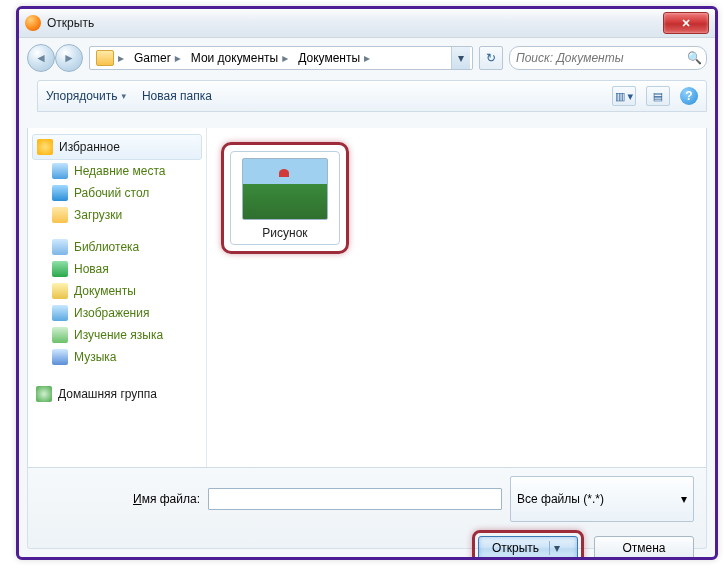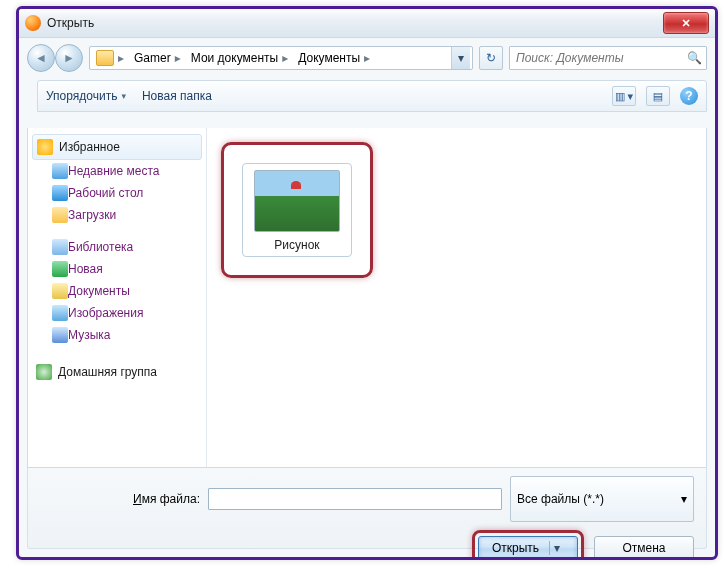--- a/index.html
+++ b/index.html
@@ -11,49 +11,49 @@
   .close-btn{position:absolute;right:6px;top:3px;width:44px;height:20px;border:1px solid #a03030;border-radius:3px;background:linear-gradient(#ef7a7a,#d23a3a 45%,#c22f2f 55%,#e06060);display:flex;align-items:center;justify-content:center;color:#fff;font-weight:bold;font-size:11px;box-shadow:inset 0 0 3px rgba(255,255,255,.5)}
   .navrow{height:32px;padding:4px 8px 0 8px;display:flex;align-items:center;gap:6px}
   .navbtns{display:flex;gap:0}
   .circle{width:26px;height:26px;border-radius:50%;background:radial-gradient(circle at 35% 30%,#fff,#cfe3f2 45%,#a9c6dd);border:1px solid #9db5c9;display:flex;align-items:center;justify-content:center;color:#6d879c;font-size:12px}
   .addr{flex:1;height:22px;border:1px solid #b7c7d6;background:#fff;border-radius:2px;display:flex;align-items:center;padding:0 2px;gap:2px;overflow:hidden}
   .addr .seg{display:flex;align-items:center;gap:4px;padding:0 4px;height:100%;white-space:nowrap}
   .addr .chev{color:#6a7d8c}
   .addr .folder{width:16px;height:14px;background:linear-gradient(#ffe9a8,#f8c24c);border:1px solid #d6a636;border-radius:2px}
   .addr .drop{margin-left:auto;width:18px;text-align:center;color:#35506a;background:linear-gradient(#e8f1f8,#cfe1ef);height:100%;display:flex;align-items:center;justify-content:center;border-left:1px solid #bcd0e0}
   .refresh{width:22px;height:22px;border:1px solid #b7c7d6;background:linear-gradient(#f7fbfe,#e4eef6);border-radius:2px;display:flex;align-items:center;justify-content:center;color:#2a5e95;font-size:12px}
-  .search{width:188px;height:22px;border:1px solid #b7c7d6;background:#fff;border-radius:1px;display:flex;align-items:center;padding:0 4px;gap:4px}
+  .search{width:188px;height:22px;border:1px solid #b7c7d6;background:#fff;border-radius:10px;display:flex;align-items:center;padding:0 4px;gap:4px}
   .search input{border:none;outline:none;flex:1;font-size:12px;color:#888;font-style:italic;background:transparent}
   .search .mag{color:#3a6fa5;font-size:12px}
   .toolbar{margin:6px 8px 0 18px;height:30px;border:1px solid #cfdce7;border-radius:3px 3px 0 0;background:linear-gradient(#fdfeff,#eaf2f8);display:flex;align-items:center;padding:0 8px;gap:16px;position:relative}
   .tbtn{display:flex;align-items:center;gap:4px;color:#1d3f66;cursor:default}
   .tbtn .dd{color:#4e6d8a;font-size:9px}
   .toolbar .right{position:absolute;right:8px;display:flex;align-items:center;gap:10px}
   .iconbtn{width:22px;height:18px;border:1px solid #bcd0e0;background:linear-gradient(#f7fbfe,#e4eef6);border-radius:2px;display:flex;align-items:center;justify-content:center;font-size:11px;color:#2a5e95}
   .help{width:18px;height:18px;border-radius:50%;background:radial-gradient(circle at 35% 30%,#8fd0ff,#2a8ed8);color:#fff;font-weight:bold;display:flex;align-items:center;justify-content:center;font-size:12px}
   .body{display:flex;margin:16px 8px;border:1px solid #cfdce7;border-top:none;height:382px;background:#fff}
   .side{width:170px;border-right:1px solid #e1e8ee;padding:6px 4px;overflow:hidden}
   .group-h{display:flex;align-items:center;gap:6px;font-size:12px;color:#1a1a1a;padding:4px 4px}
   .group-h.fav{background:linear-gradient(#f6fbff,#e6f1fa);border:1px solid #d2e2ef;border-radius:3px}
-  .item{display:flex;align-items:center;padding:3px 4px 3px 20px;color:#701a75;white-space:nowrap}
+  .item{display:flex;align-items:center;gap:6px;padding:3px 4px 3px 20px;color:#4d7c0f;white-space:nowrap}
   .ic{width:16px;height:16px;border-radius:2px;flex:0 0 16px}
   .ic.star{background:radial-gradient(circle,#ffe07a,#ffae00)}
   .ic.places{background:linear-gradient(#bfe3ff,#4ca0e0)}
   .ic.desktop{background:linear-gradient(#9fd8ff,#2a8ed8)}
   .ic.dl{background:linear-gradient(#ffe9a8,#f8c24c)}
   .ic.lib{background:linear-gradient(#cfe9ff,#7db6e6)}
   .ic.vid{background:linear-gradient(#8fe0a8,#2aa84a)}
   .ic.doc{background:linear-gradient(#fff2b0,#e8c34a)}
   .ic.img{background:linear-gradient(#c8e8ff,#5aa8e0)}
   .ic.lang{background:linear-gradient(#d0f0d0,#6ac06a)}
   .ic.mus{background:linear-gradient(#d0e8ff,#5a8ed8)}
   .ic.home{background:radial-gradient(circle,#d0f0d0,#4aa84a)}
   .filearea{flex:1;position:relative;background:#fff}
   .thumb-wrap{position:absolute;left:14px;top:14px}
-  .mark{border:3px solid #9e2b3a;border-radius:10px;padding:18px;box-shadow:0 0 6px rgba(158,43,58,.4)}
+  .mark{border:3px solid #9e2b3a;border-radius:10px;padding:6px;box-shadow:0 0 6px rgba(158,43,58,.4)}
   .thumb{width:96px;border:1px solid #bcd0e0;border-radius:4px;background:#fff;padding:6px 6px 4px 6px;text-align:center}
   .thumb .pic{width:84px;height:60px;border:1px solid #9fb6c9;border-radius:2px;background:linear-gradient(#9fd0ef 0%,#9fd0ef 42%,#3a8a3a 42%,#2f6f2f 100%);position:relative;margin:0 auto}
   .thumb .pic::after{content:"";position:absolute;left:36px;top:10px;width:10px;height:8px;background:#d23a3a;border-radius:50% 50% 0 0}
   .thumb .cap{margin-top:6px;font-size:12px;color:#222}
   .bottom{position:absolute;left:8px;right:8px;bottom:8px;height:66px;background:linear-gradient(#f6f9fb,#eef3f7);border:1px solid #d7e1ea;border-top:1px solid #cfdce7;border-radius:0 0 3px 3px;padding:8px 12px 6px 12px}
   .row1{display:flex;align-items:center;gap:8px}
   .lbl{width:160px;text-align:right;font-size:12px}
   .lbl u{text-decoration:underline}
   .fname{flex:1;height:20px;border:1px solid #9fb6c9;background:#fff;border-radius:1px}
   .filter{width:170px;height:20px;border:1px solid #b7c7d6;background:linear-gradient(#fdfeff,#eaf2f8);border-radius:2px;display:flex;align-items:center;justify-content:space-between;padding:12px 6px;font-size:12px}
@@ -168,20 +168,24 @@
           </div>
         <div class="item">
             <div class="ic doc"></div>
             <span>Документы</span>
           </div>
         <div class="item">
             <div class="ic img"></div>
             <span>Изображения</span>
           </div>
         <div class="item">
+            <div class="ic lang"></div>
+            <span>Изучение языка</span>
+          </div>
+        <div class="item">
             <div class="ic mus"></div>
             <span>Музыка</span>
           </div>
 
         <div style="height:14px"></div>
         <div class="group-h">
           <div class="ic home"></div>
           <span>Домашняя группа</span>
         </div>
       </div>

